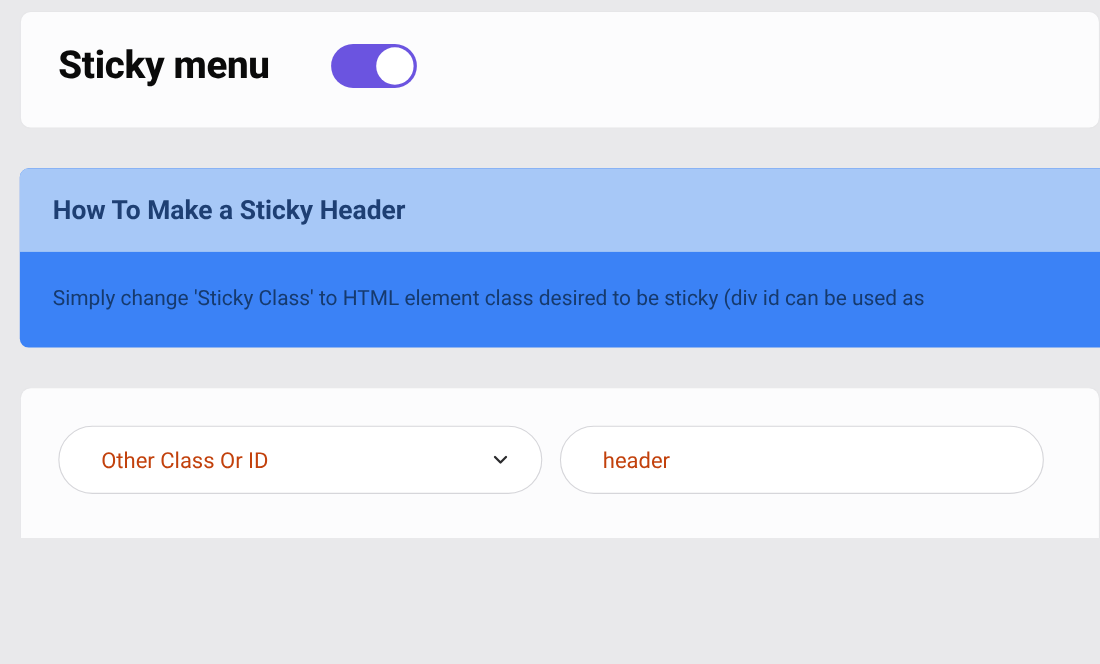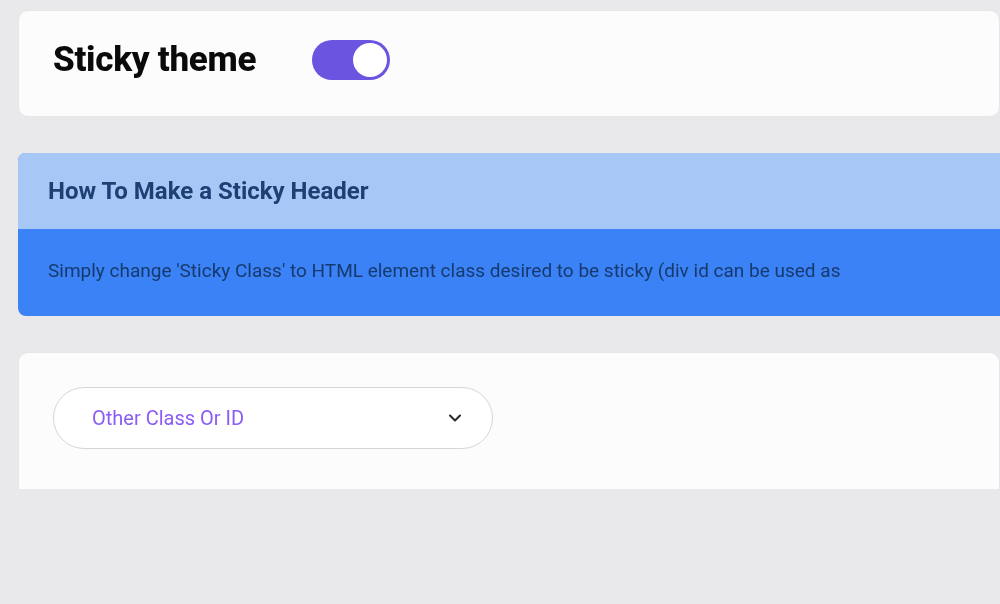--- a/index.html
+++ b/index.html
@@ -96,21 +96,21 @@
       position: relative;
       flex: 0 0 440px;
     }
     .select, .text-input {
       width: 100%;
       height: 62px;
       border: 1px solid #d6d6da;
       border-radius: 36px;
       background: #fff;
       font-size: 20px;
-      color: #8b5cf6;
+      color: #c2410c;
       padding: 0 46px 0 38px;
       appearance: none;
       -webkit-appearance: none;
       outline: none;
       font-family: inherit;
     }
     .text-input {
       flex: 0 0 440px;
     }
     .chevron {
@@ -121,21 +121,21 @@
       pointer-events: none;
     }
     .chevron svg {
       display: block;
     }
   </style>
 </head>
 <body>
 
 <div class="panel header-panel">
-  <h1 class="header-title">Sticky theme</h1>
+  <h1 class="header-title">Sticky menu</h1>
   <div class="toggle">
     <div class="toggle-knob"></div>
   </div>
 </div>
 
 <div class="info-box">
   <div class="info-header">
     <h2 class="info-title">How To Make a Sticky Header</h2>
   </div>
   <div class="info-body">
@@ -148,14 +148,15 @@
     <div class="select-wrap">
       <select class="select">
         <option>Other Class Or ID</option>
       </select>
       <span class="chevron">
         <svg width="20" height="20" viewBox="0 0 24 24" fill="none" stroke="#2b2b2d" stroke-width="2.5" stroke-linecap="round" stroke-linejoin="round">
           <polyline points="6 9 12 15 18 9"></polyline>
         </svg>
       </span>
     </div>
+    <input type="text" class="text-input" value="header" style="">
   </div>
 </div>
 
 </body></html>

